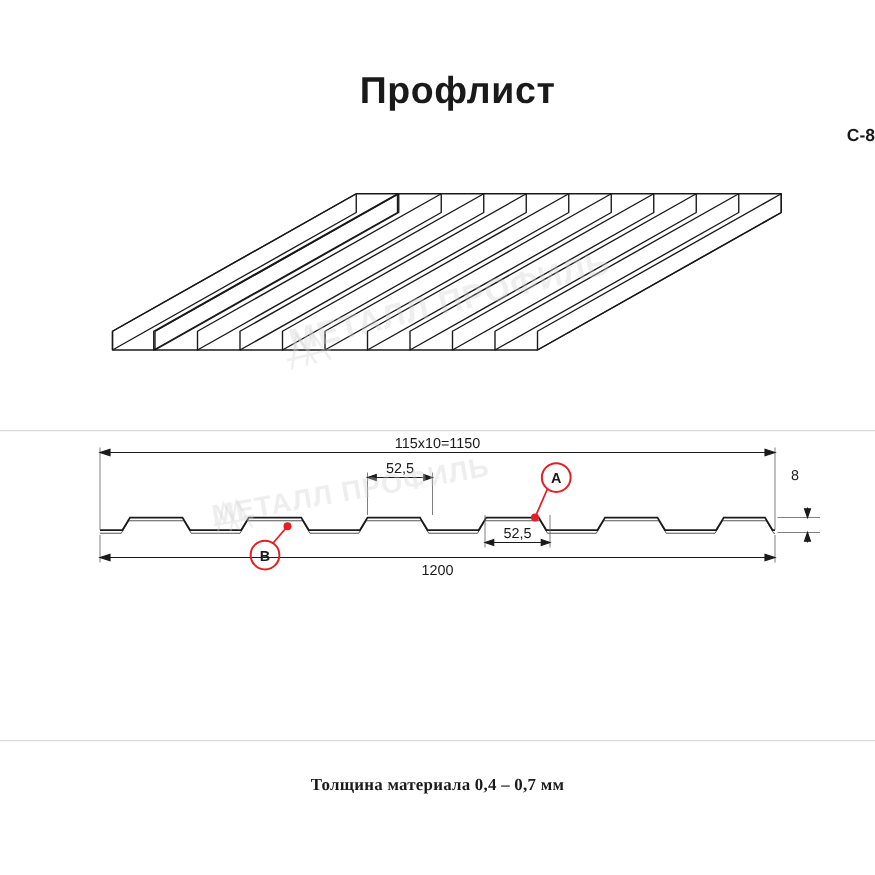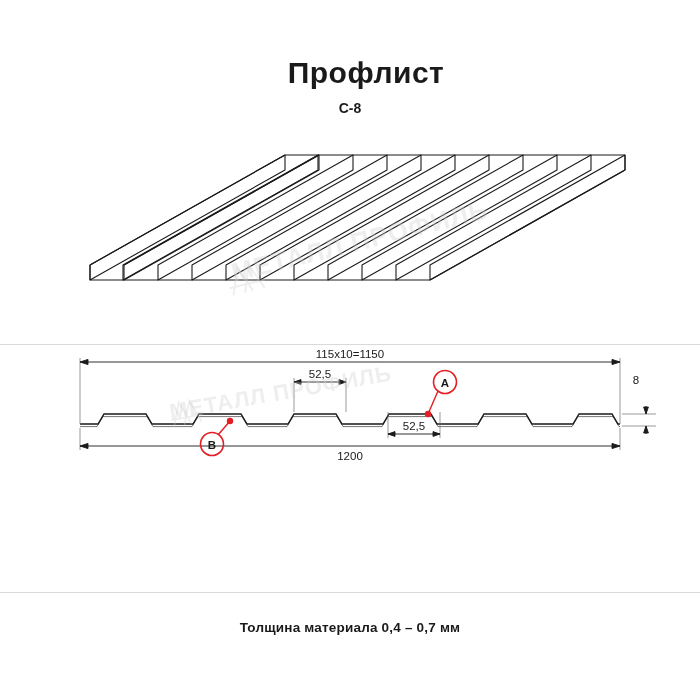--- a/index.html
+++ b/index.html
@@ -29,35 +29,36 @@
     font-weight: bold;
     letter-spacing: 0.5px;
     color: #1a1a1a;
     padding-left: 16px;
   }
   .subtitle {
     position: absolute;
     top: 100px;
     left: 0;
     width: 700px;
-    text-align: center;
+    text-align: right;
     font-size: 14px;
     font-weight: bold;
     color: #1a1a1a;
   }
   .footer-note {
     position: absolute;
     top: 620px;
     left: 0;
     width: 700px;
     text-align: center;
     font-size: 13.5px;
     font-weight: bold;
     letter-spacing: 0.2px;
     color: #1a1a1a;
+    font-family: Liberation Serif, serif;
   }
   .hr {
     position: absolute;
     left: 0;
     width: 700px;
     height: 1px;
     background: #d9d9d9;
   }
   .hr.top { top: 344px; }
   .hr.bottom { top: 592px; }

